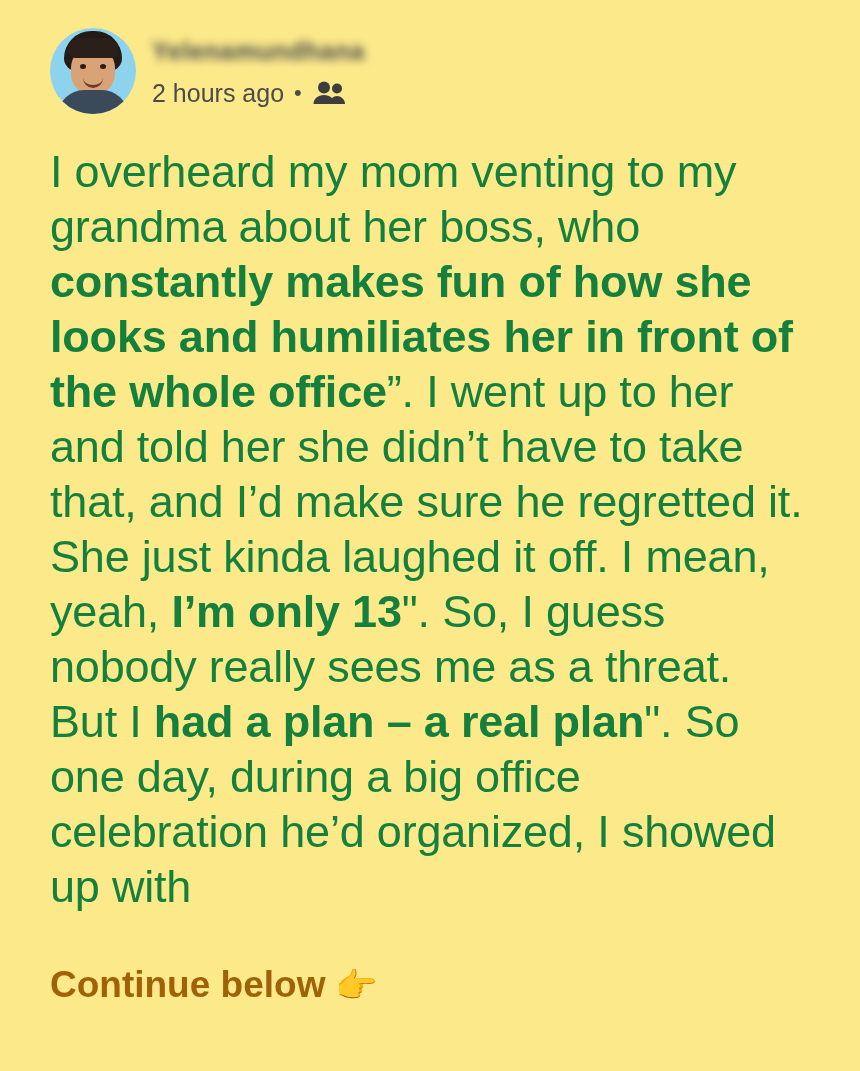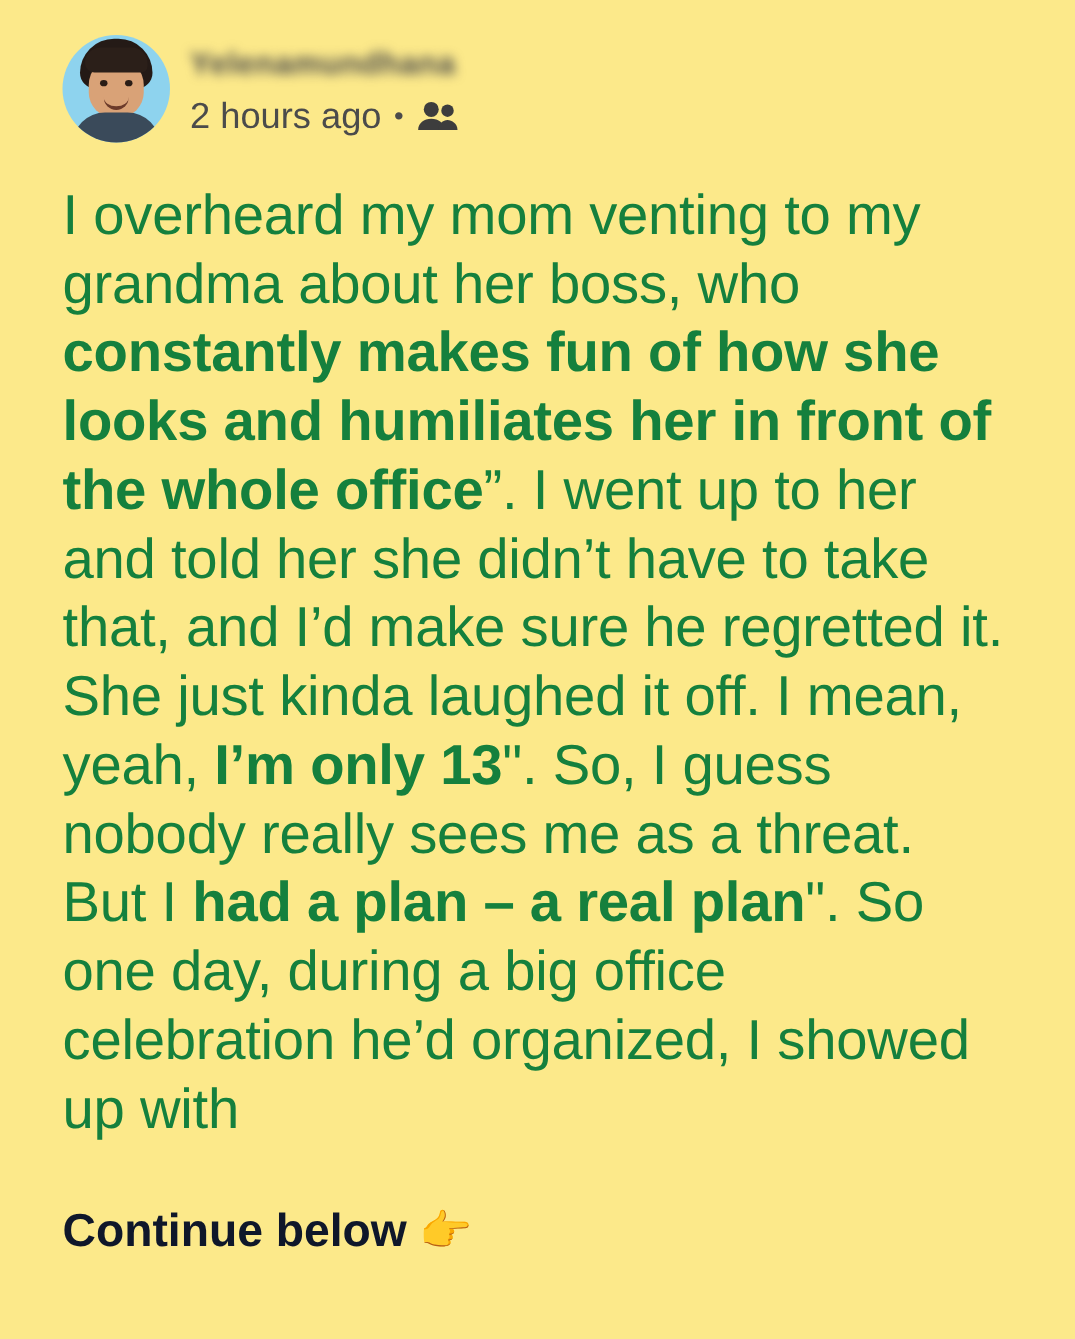--- a/index.html
+++ b/index.html
@@ -107,21 +107,21 @@
     user-select: none;
     line-height: 30px;
   }
   .meta-row {
     display: flex;
     align-items: center;
     gap: 10px;
     margin-top: 13px;
   }
   .timestamp {
-    font-size: 29px;
+    font-size: 25px;
     color: #4b4b4b;
     line-height: 28px;
   }
   .dot {
     font-size: 22px;
     color: #4b4b4b;
     line-height: 22px;
   }
   .audience-icon {
     display: inline-flex;
@@ -135,21 +135,21 @@
     font-weight: 400;
     letter-spacing: -0.2px;
   }
   .body-text b {
     font-weight: 700;
   }
   .continue {
     margin-top: 50px;
     font-size: 37px;
     font-weight: 700;
-    color: #0f172a;
+    color: #a16207;
     display: flex;
     align-items: center;
     gap: 10px;
   }
   .point-emoji {
     font-size: 34px;
     line-height: 34px;
   }
 </style>
 </head>

